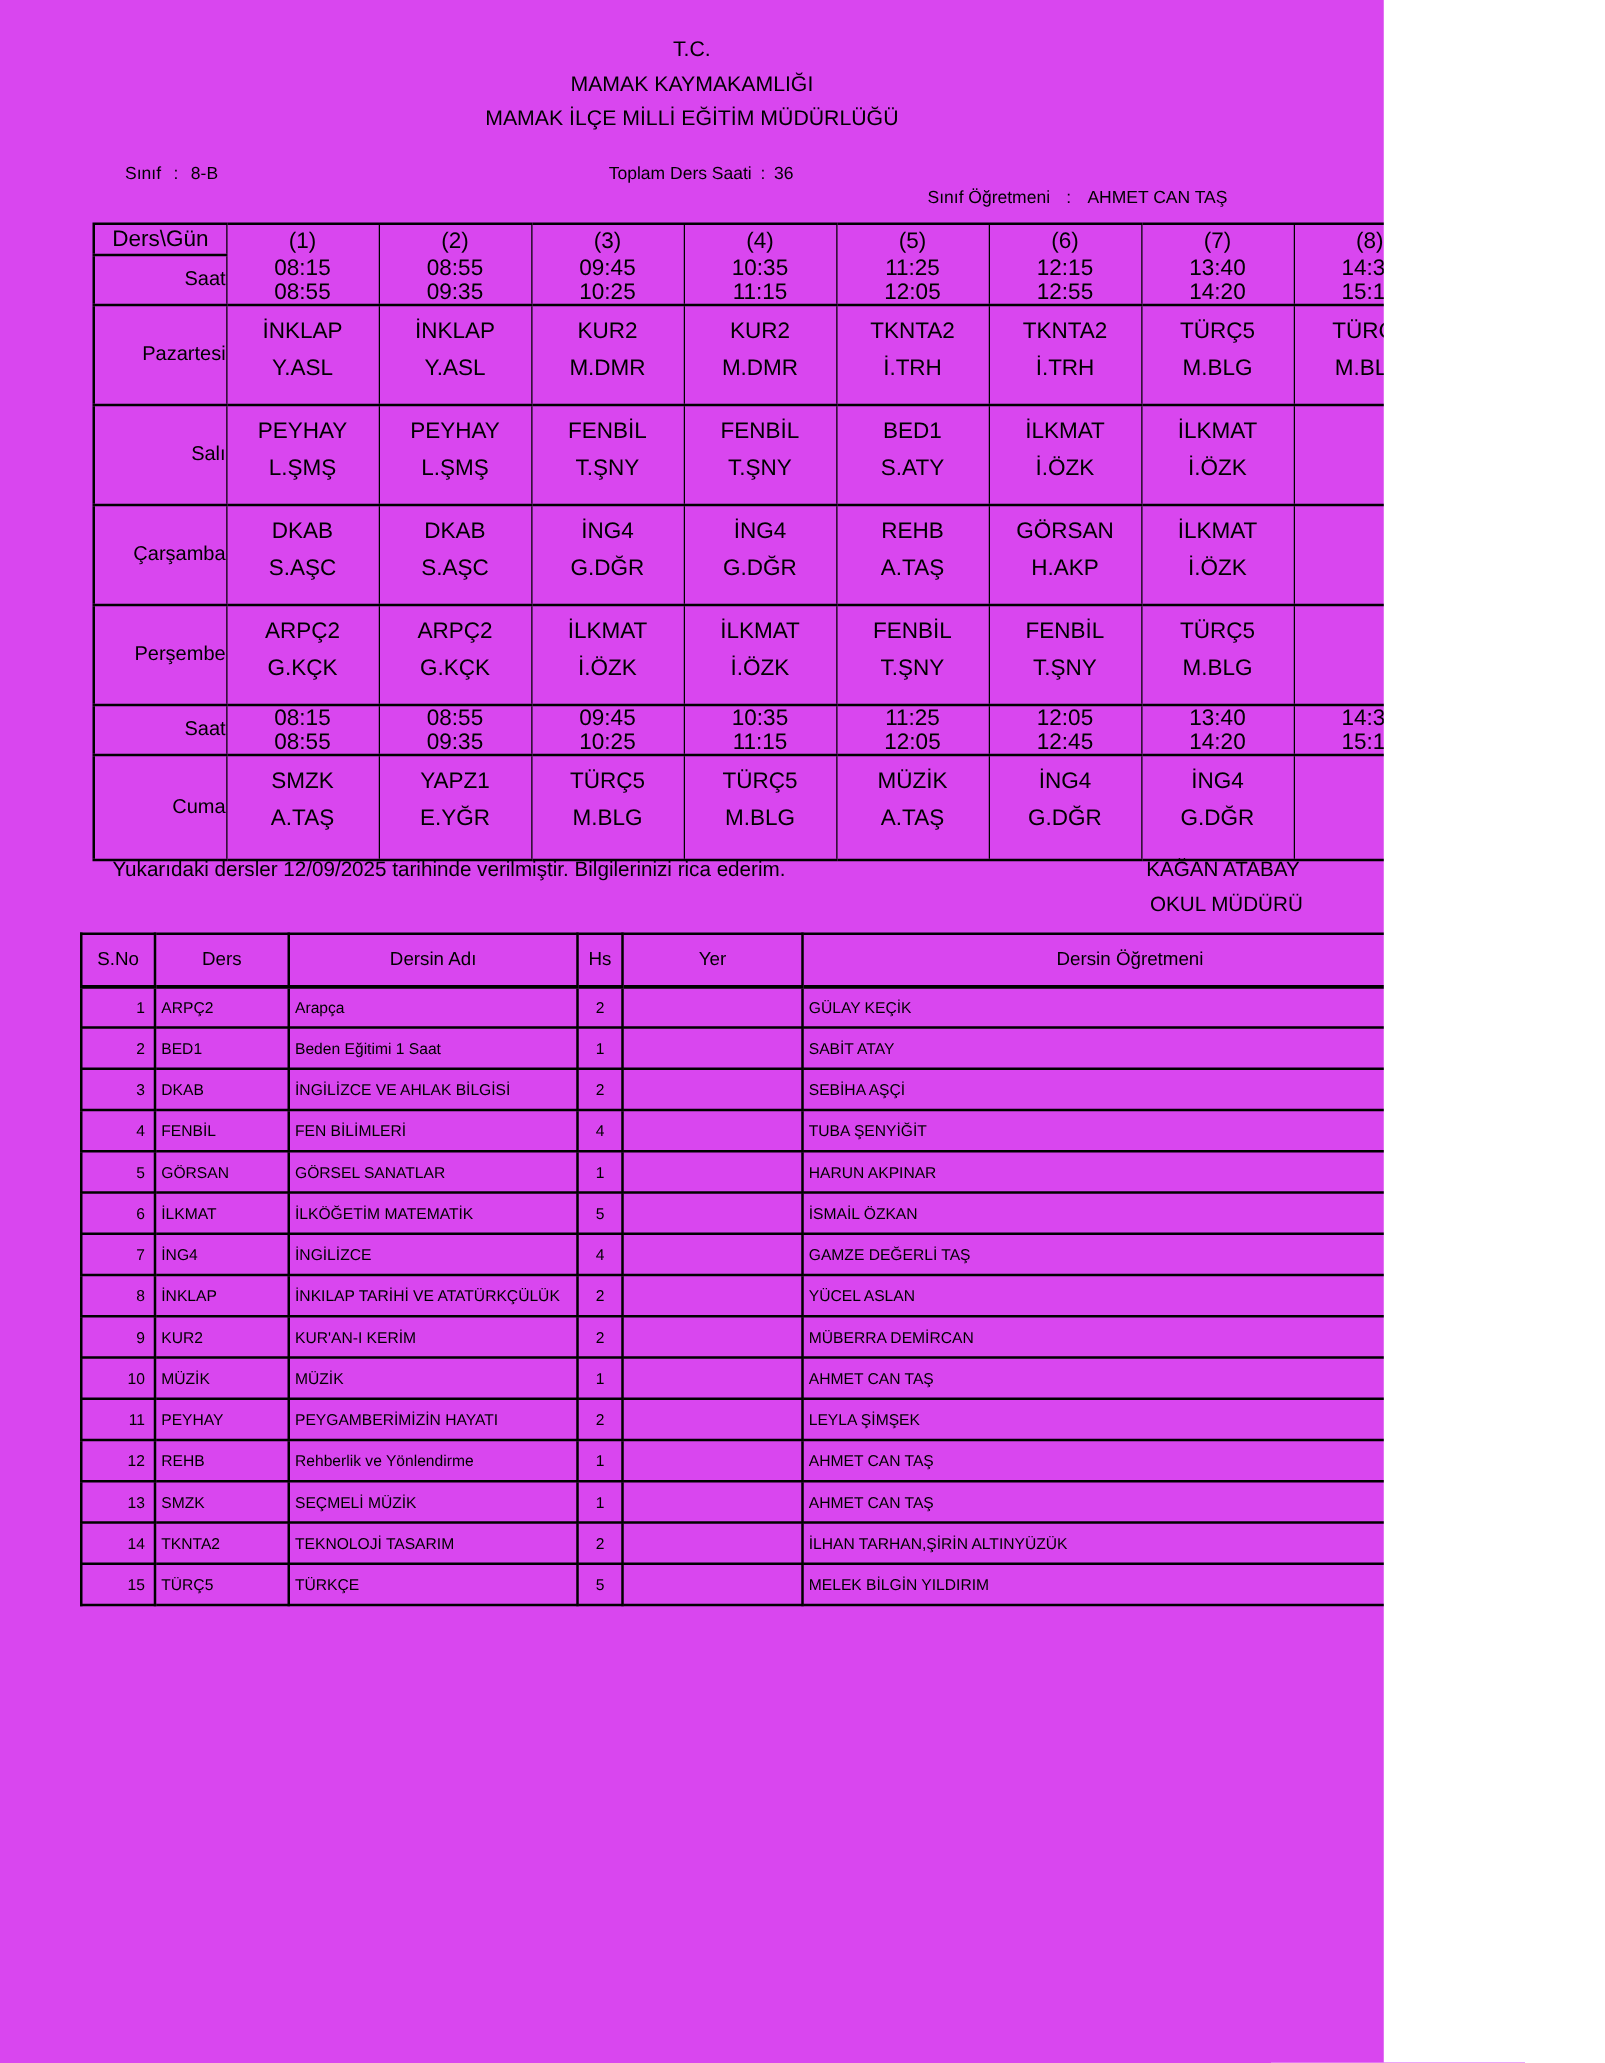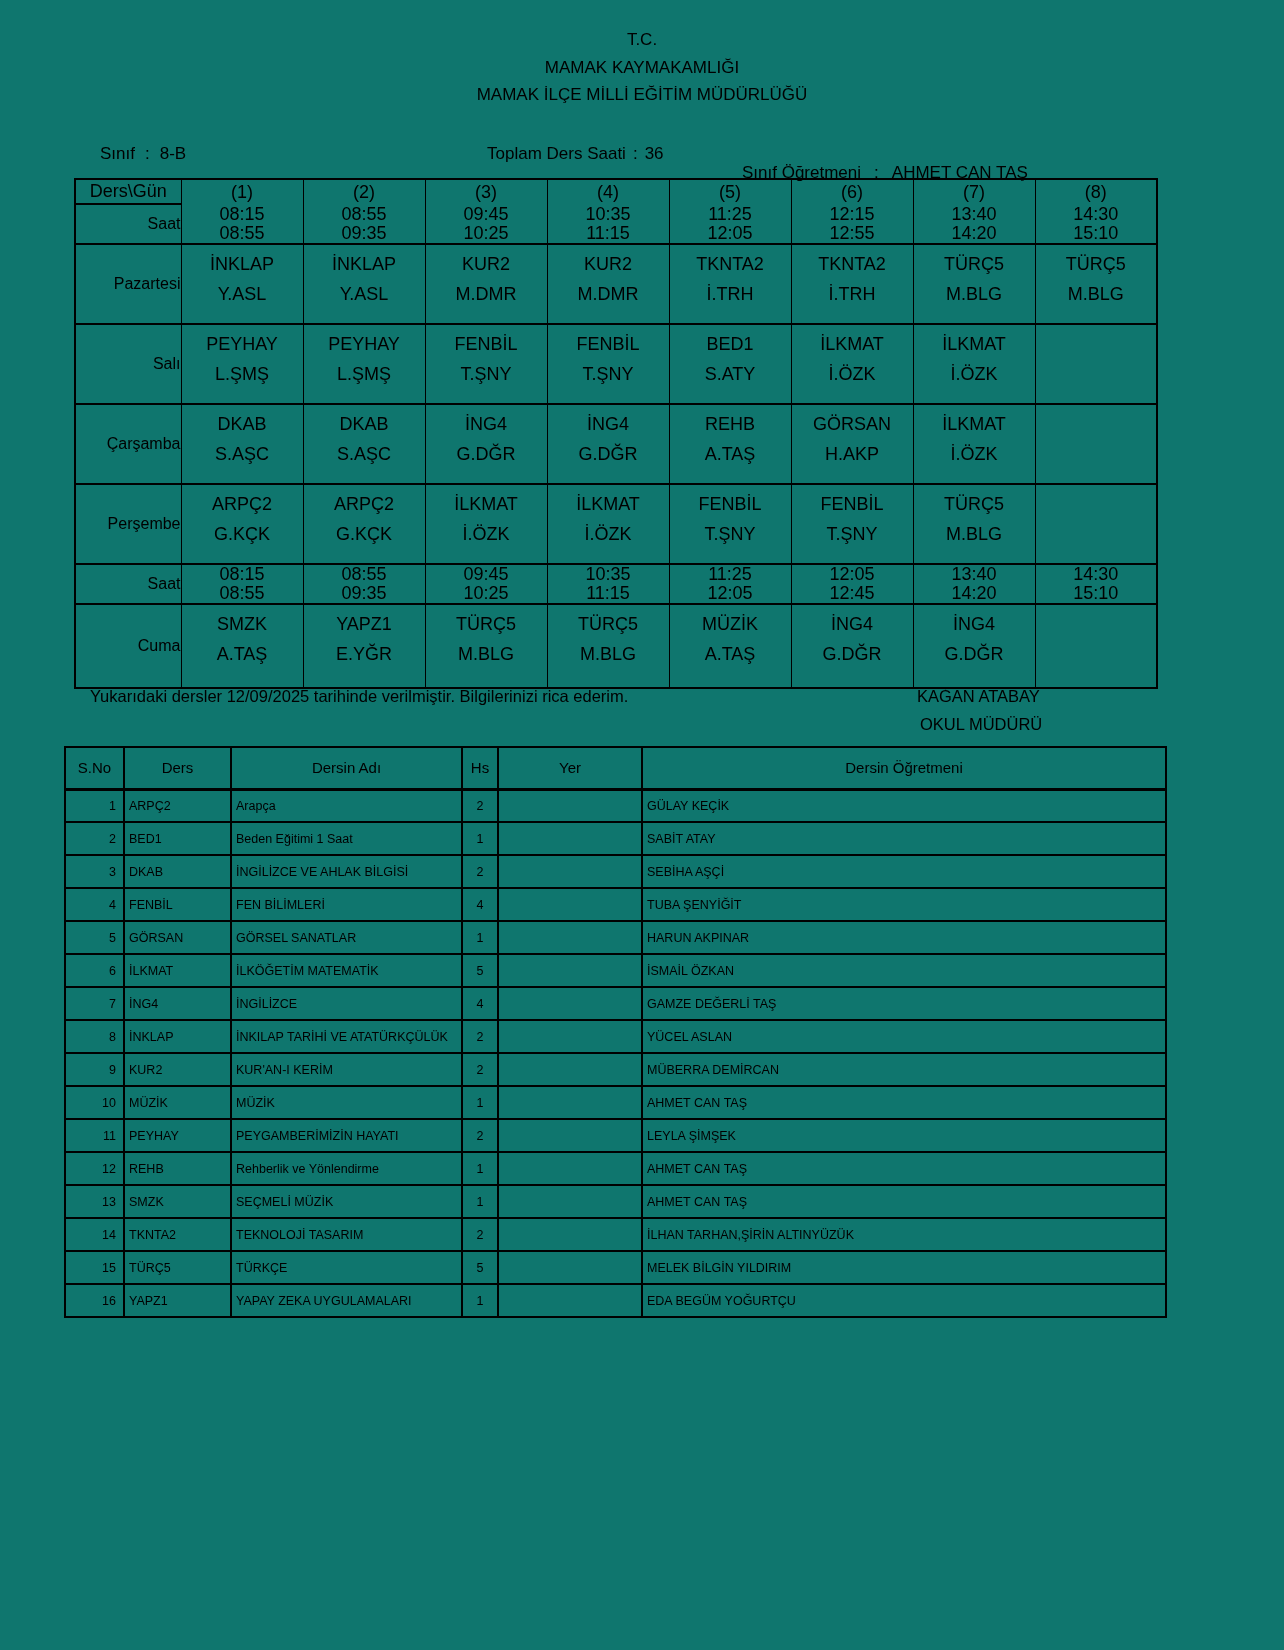--- a/index.html
+++ b/index.html
@@ -2,28 +2,28 @@
 <html><head>
 <meta charset="utf-8">
 <style>
   * { box-sizing: border-box; }
   html, body { margin: 0; padding: 0; }
   body {
     width: 1284px; height: 1650px;
     background: #ffffff; color: #000000;
     font-family: "Liberation Sans", sans-serif;
   }
-  .page { position: relative; width: 1284px; height: 1650px; overflow: hidden; background:#0f766e;text-decoration:underline; }
+  .page { position: relative; width: 1107px; height: 1650px; overflow: hidden; background:#d946ef;text-decoration:underline; }
 
   
   .letterhead { position: absolute; top: 26px; left: 0; width: 100%; text-align: center;
     font-size: 17px; line-height: 27.5px; white-space: nowrap; }
 
   
-  .info-row { position: absolute; top: 144px; left: 0; width: 100%; height: 24px; font-size: 17px; text-align: right; }
+  .info-row { position: absolute; top: 130px; left: 0; width: 100%; height: 24px; font-size: 14px; text-align: right; }
   .info-seg { position: absolute; white-space: nowrap; }
   .seg-class { left: 100px; }
   .seg-total { left: 487px; }
   .seg-teacher { left: 742px; margin-top: 19px; }
   .seg-class .colon { margin: 0 10px; }
   .seg-total .colon { margin: 0 7px; }
   .seg-teacher .colon { margin: 0 13px; }
 
   
   .timetable { position: absolute; left: 74px; top: 178px; width: 1082px;
@@ -496,24 +496,16 @@
           <td class="c5">İLHAN TARHAN,ŞİRİN ALTINYÜZÜK</td>
         </tr>
         <tr>
           <td class="c0">15</td>
           <td class="c1">TÜRÇ5</td>
           <td class="c2">TÜRKÇE</td>
           <td class="c3">5</td>
           <td class="c4"></td>
           <td class="c5">MELEK BİLGİN YILDIRIM</td>
         </tr>
-        <tr>
-          <td class="c0">16</td>
-          <td class="c1">YAPZ1</td>
-          <td class="c2">YAPAY ZEKA UYGULAMALARI</td>
-          <td class="c3">1</td>
-          <td class="c4"></td>
-          <td class="c5">EDA BEGÜM YOĞURTÇU</td>
-        </tr>
       </tbody>
   </table>
 
 </div>
 
 </body></html>

